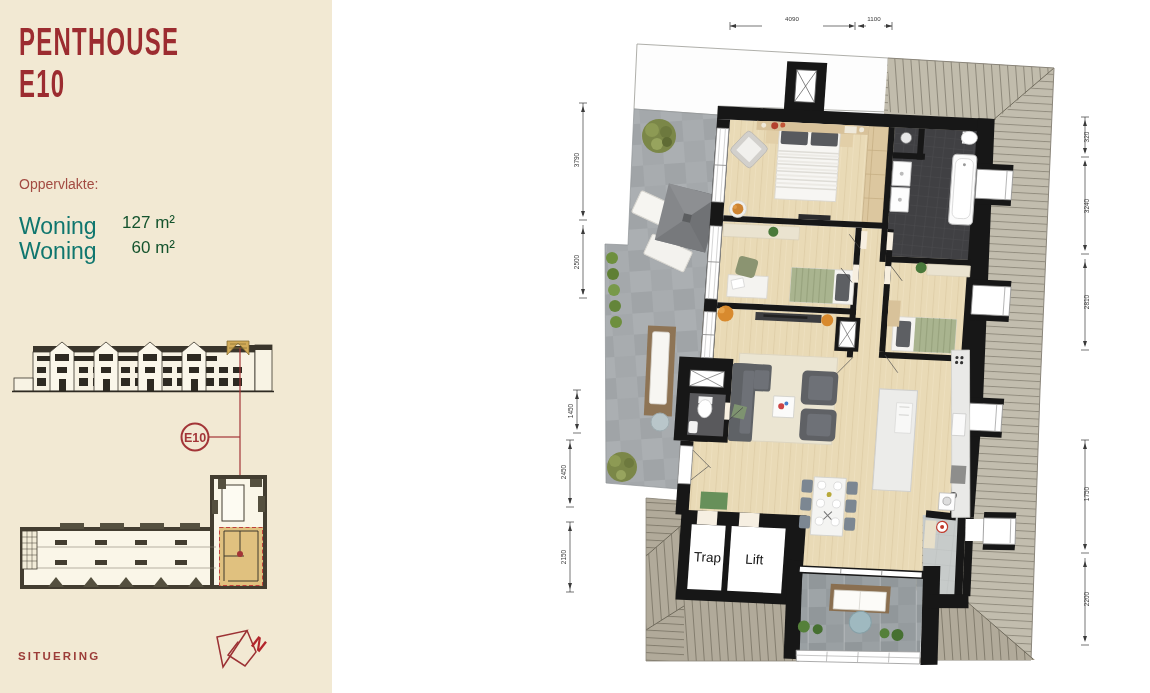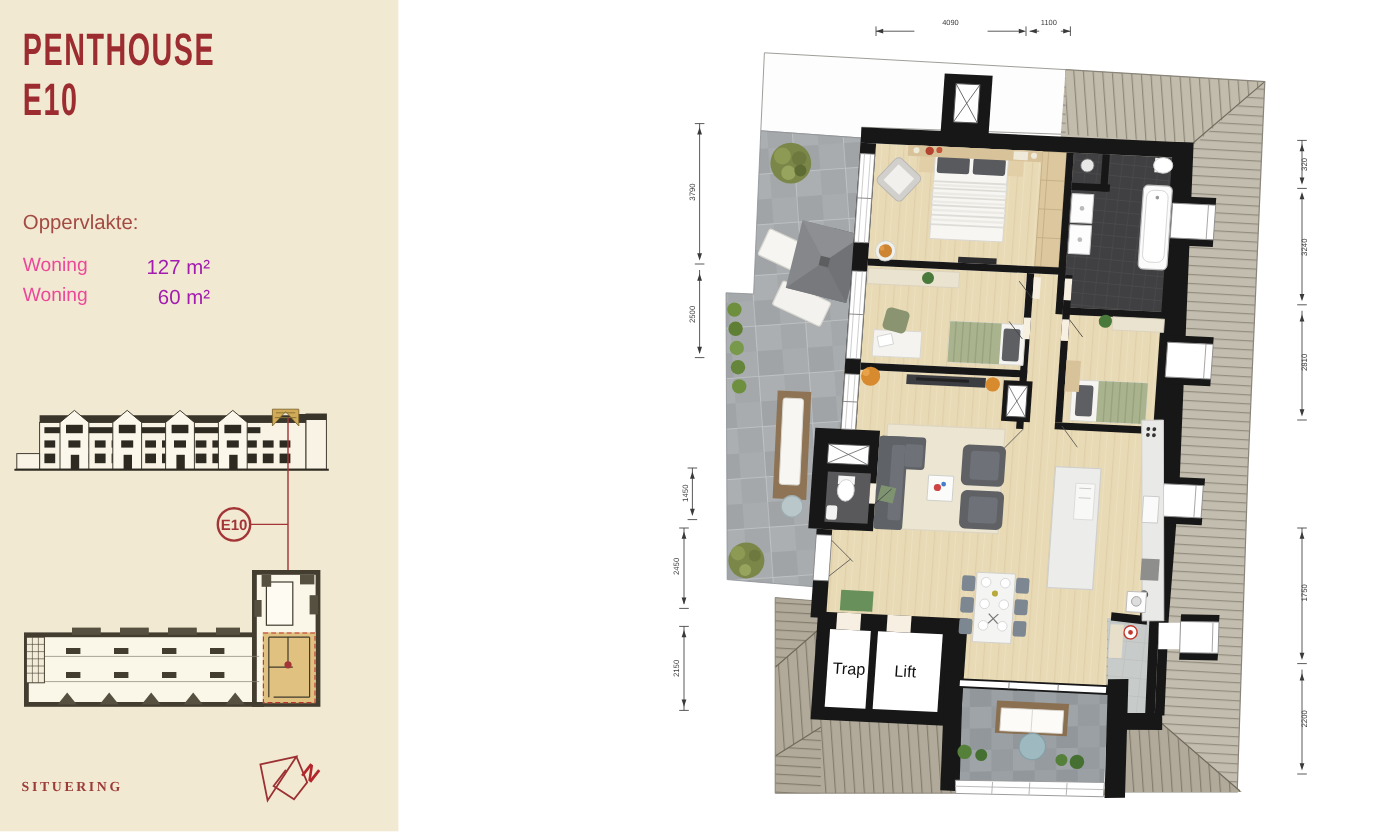--- a/index.html
+++ b/index.html
@@ -1,24 +1,24 @@
 <!DOCTYPE html>
 <html><head>
 <meta charset="utf-8">
 <style>
   html,body{margin:0;padding:0;}
   body{width:1150px;height:693px;position:relative;background:#ffffff;overflow:hidden;
        font-family:"Liberation Sans",sans-serif;}
   .sidebar{position:absolute;left:0;top:0;width:332px;height:693px;background:#f2e9d3;}
   .title{position:absolute;left:19px;top:21px;color:#9c2c30;font-size:38px;font-weight:bold;
          letter-spacing:2px;line-height:42px;transform-origin:0 0;transform:scale(0.63,1.0);}
-  .opp{position:absolute;left:19px;top:176px;color:#a34b42;font-size:17px;text-align:center;}
-  .wlab{position:absolute;left:19px;color:#ec4899;font-size:16px;}
-  .wval{position:absolute;color:#a21caf;font-size:17px;text-align:right;width:60px;}
-  .situering{position:absolute;left:18px;top:650px;color:#9c3c38;font-size:11.5px;letter-spacing:2.2px;font-weight:bold;font-family:Liberation Serif, serif;}
+  .opp{position:absolute;left:19px;top:176px;color:#a34b42;font-size:14px;text-align:center;}
+  .wlab{position:absolute;left:19px;color:#0f766e;font-size:23px;}
+  .wval{position:absolute;color:#14532d;font-size:17px;text-align:right;width:60px;}
+  .situering{position:absolute;left:18px;top:650px;color:#9c3c38;font-size:11.5px;letter-spacing:2.2px;font-weight:bold;}
 </style>
 </head>
 <body>
 
 <div class="sidebar"></div>
 
 <div class="title">PENTHOUSE<br>E10</div>
 
 <div class="opp">Oppervlakte:</div>
 

